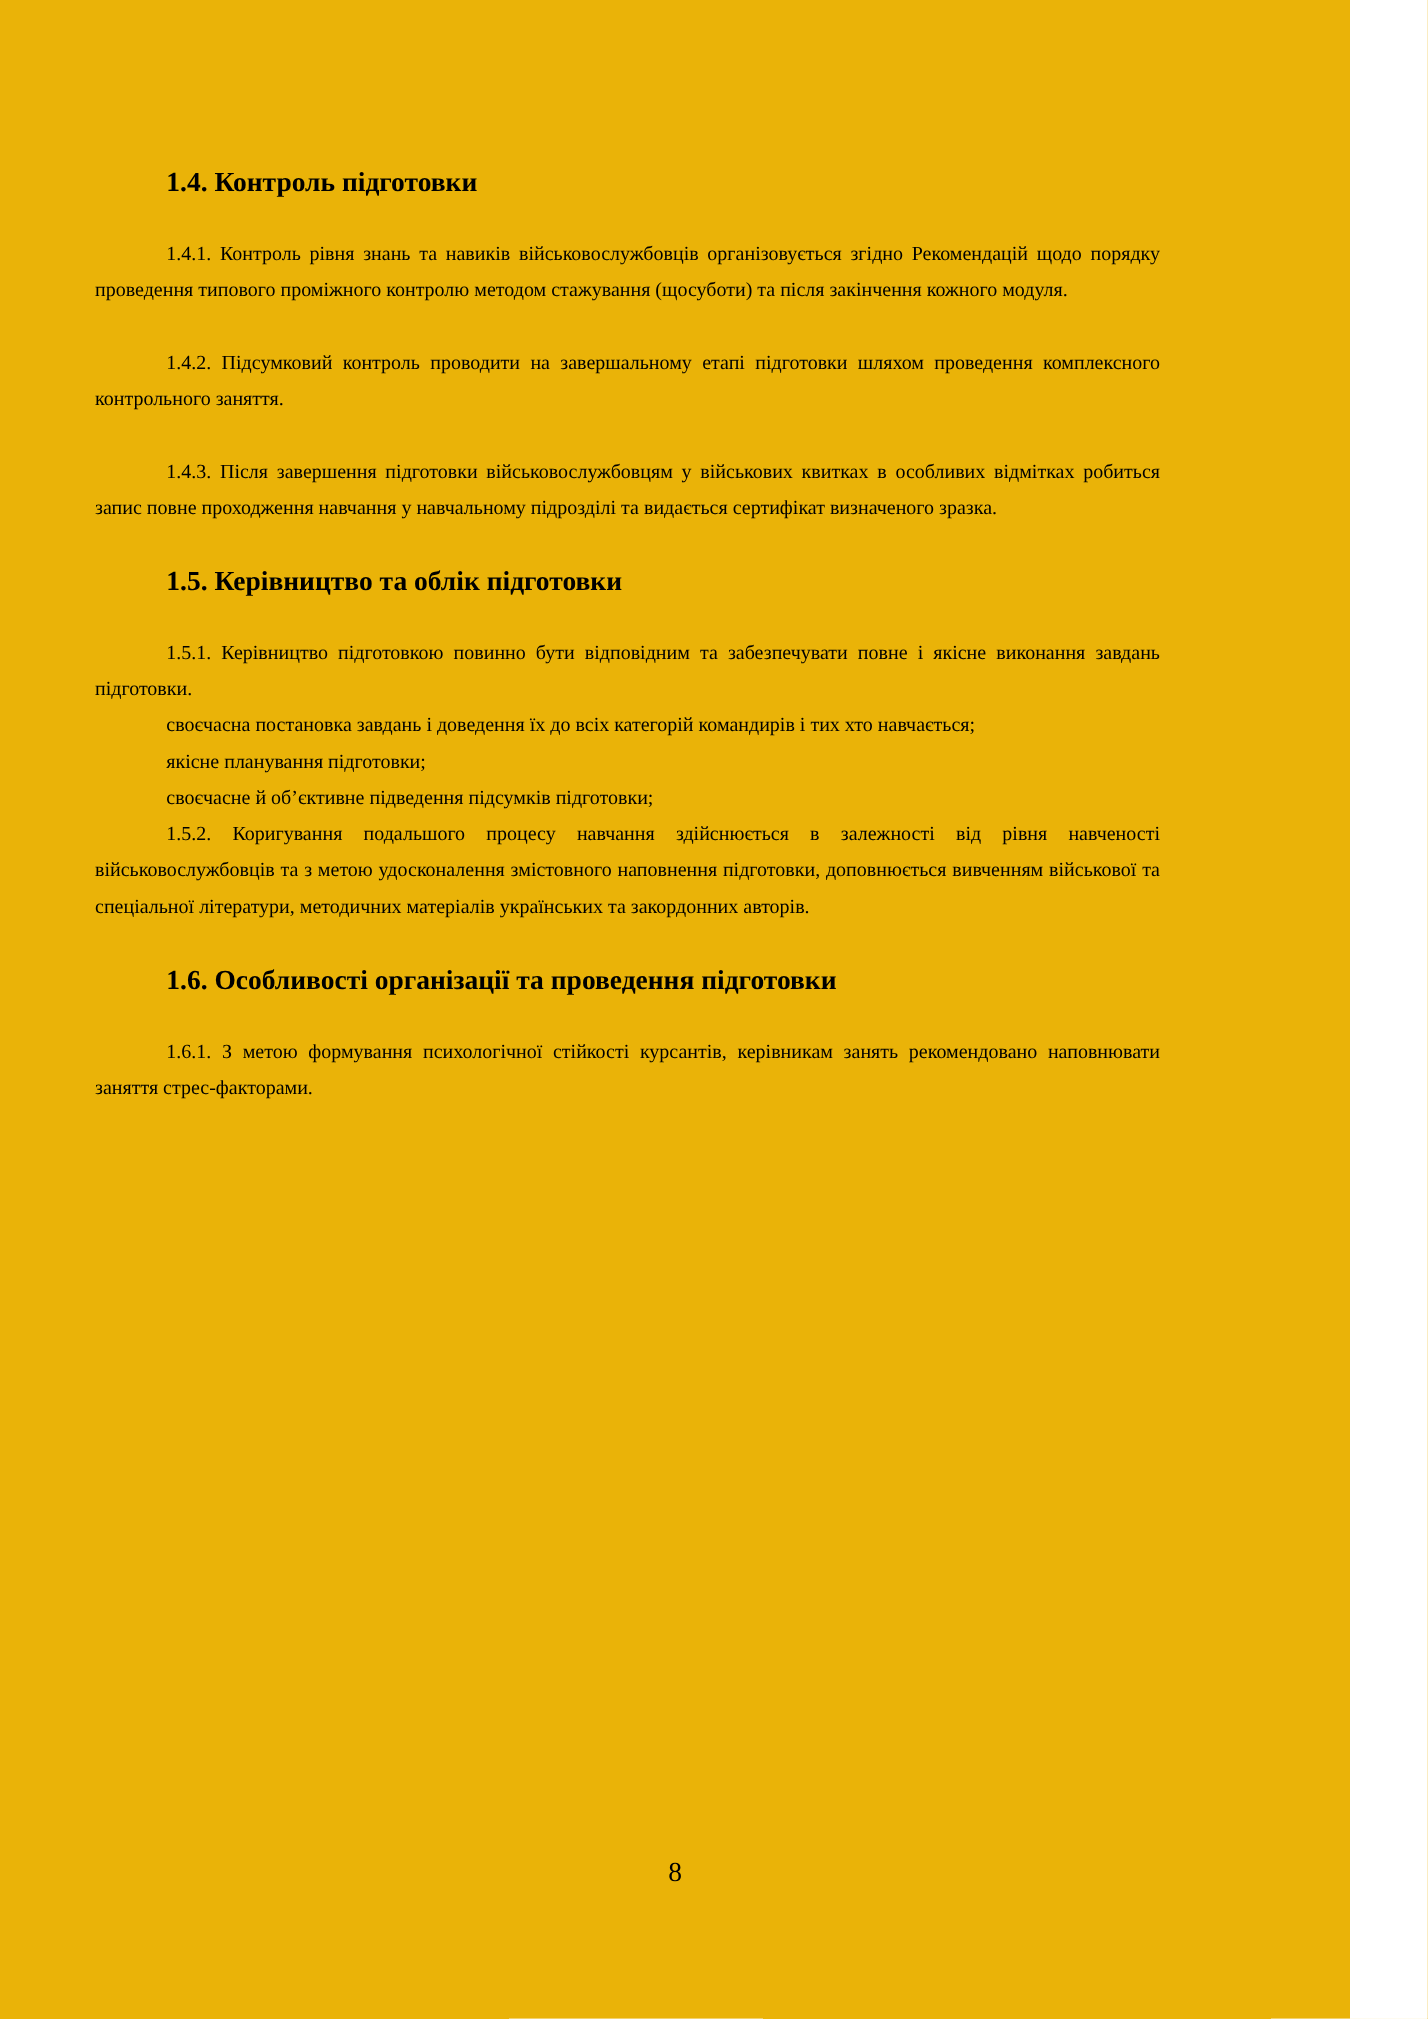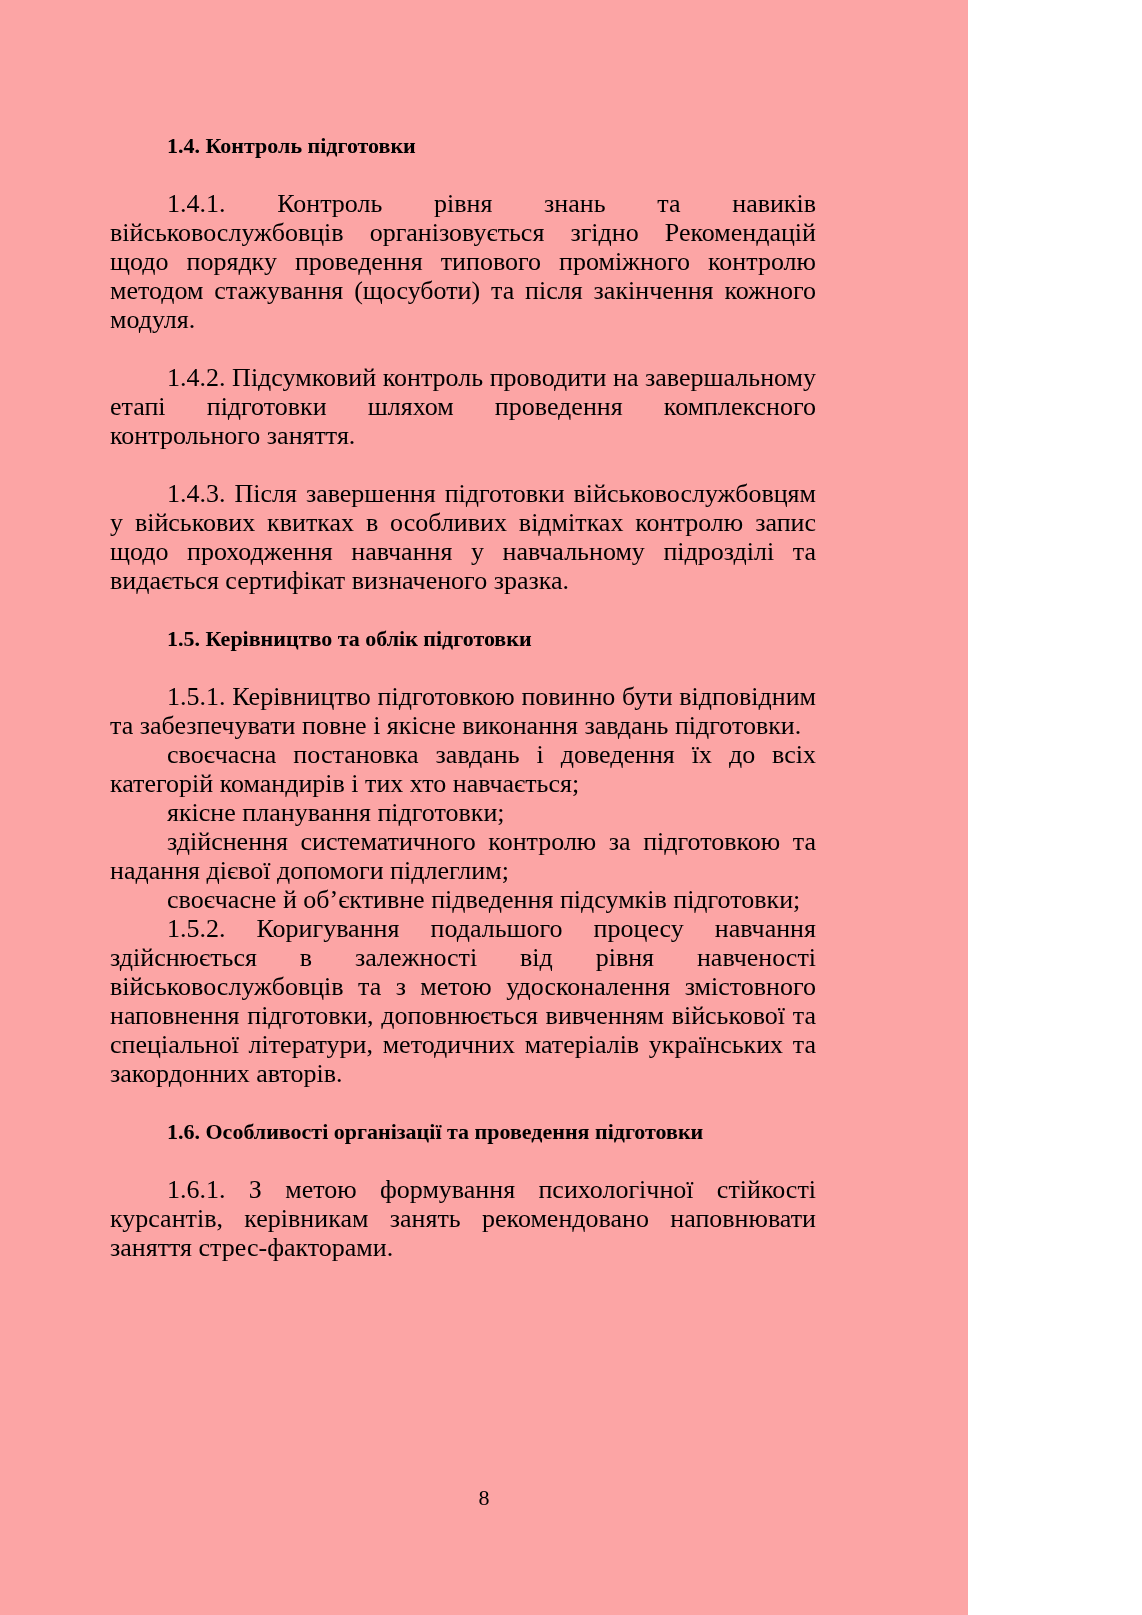--- a/index.html
+++ b/index.html
@@ -7,27 +7,27 @@
   body {
     width: 1142px;
     height: 1615px;
     font-family: "Liberation Serif", serif;
     color: #000000;
     position: relative;
     overflow: hidden;
   }
   .page {
     position: relative;
-    width: 968px;
+    width: 1080px;
     height: 1615px;
-    background: #fca5a5;
-    padding: 131px 152px 0 110px;
+    background: #eab308;
+    padding: 131px 152px 0 76px;
   }
   .para {
-    font-size: 26px;
+    font-size: 16px;
     line-height: 29px;
     text-align: justify;
     text-indent: 57px;
     margin-bottom: 29px;
     font-family: Liberation Serif, serif;
   }
   .para.tight {
     margin-bottom: 0;
   }
   .heading {
@@ -52,28 +52,27 @@
 <body>
 
 <div class="page">
 
   <h2 class="heading">1.4. Контроль підготовки</h2>
 
   <p class="para">1.4.1. Контроль рівня знань та навиків військовослужбовців організовується згідно Рекомендацій щодо порядку проведення типового проміжного контролю методом стажування (щосуботи) та після закінчення кожного модуля.</p>
 
   <p class="para">1.4.2. Підсумковий контроль проводити на завершальному етапі підготовки шляхом проведення комплексного контрольного заняття.</p>
 
-  <p class="para">1.4.3. Після завершення підготовки військовослужбовцям у військових квитках в особливих відмітках контролю запис щодо проходження навчання у навчальному підрозділі та видається сертифікат визначеного зразка.</p>
+  <p class="para">1.4.3. Після завершення підготовки військовослужбовцям у військових квитках в особливих відмітках робиться запис повне проходження навчання у навчальному підрозділі та видається сертифікат визначеного зразка.</p>
 
   <h2 class="heading">1.5. Керівництво та облік підготовки</h2>
 
   <p class="para tight">1.5.1. Керівництво підготовкою повинно бути відповідним та забезпечувати повне і якісне виконання завдань підготовки.</p>
   <p class="para tight">своєчасна постановка завдань і доведення їх до всіх категорій командирів і тих хто навчається;</p>
   <p class="para tight">якісне планування підготовки;</p>
-  <p class="para tight">здійснення систематичного контролю за підготовкою та надання дієвої допомоги підлеглим;</p>
   <p class="para tight">своєчасне й об’єктивне підведення підсумків підготовки;</p>
 
   <p class="para">1.5.2. Коригування подальшого процесу навчання здійснюється в залежності від рівня навченості військовослужбовців та з метою удосконалення змістовного наповнення підготовки, доповнюється вивченням військової та спеціальної літератури, методичних матеріалів українських та закордонних авторів.</p>
 
 
   <h2 class="heading">1.6. Особливості організації та проведення підготовки</h2>
 
   <p class="para">1.6.1. З метою формування психологічної стійкості курсантів, керівникам занять рекомендовано наповнювати заняття стрес-факторами.</p>
 
   <div class="page-number">8</div>

